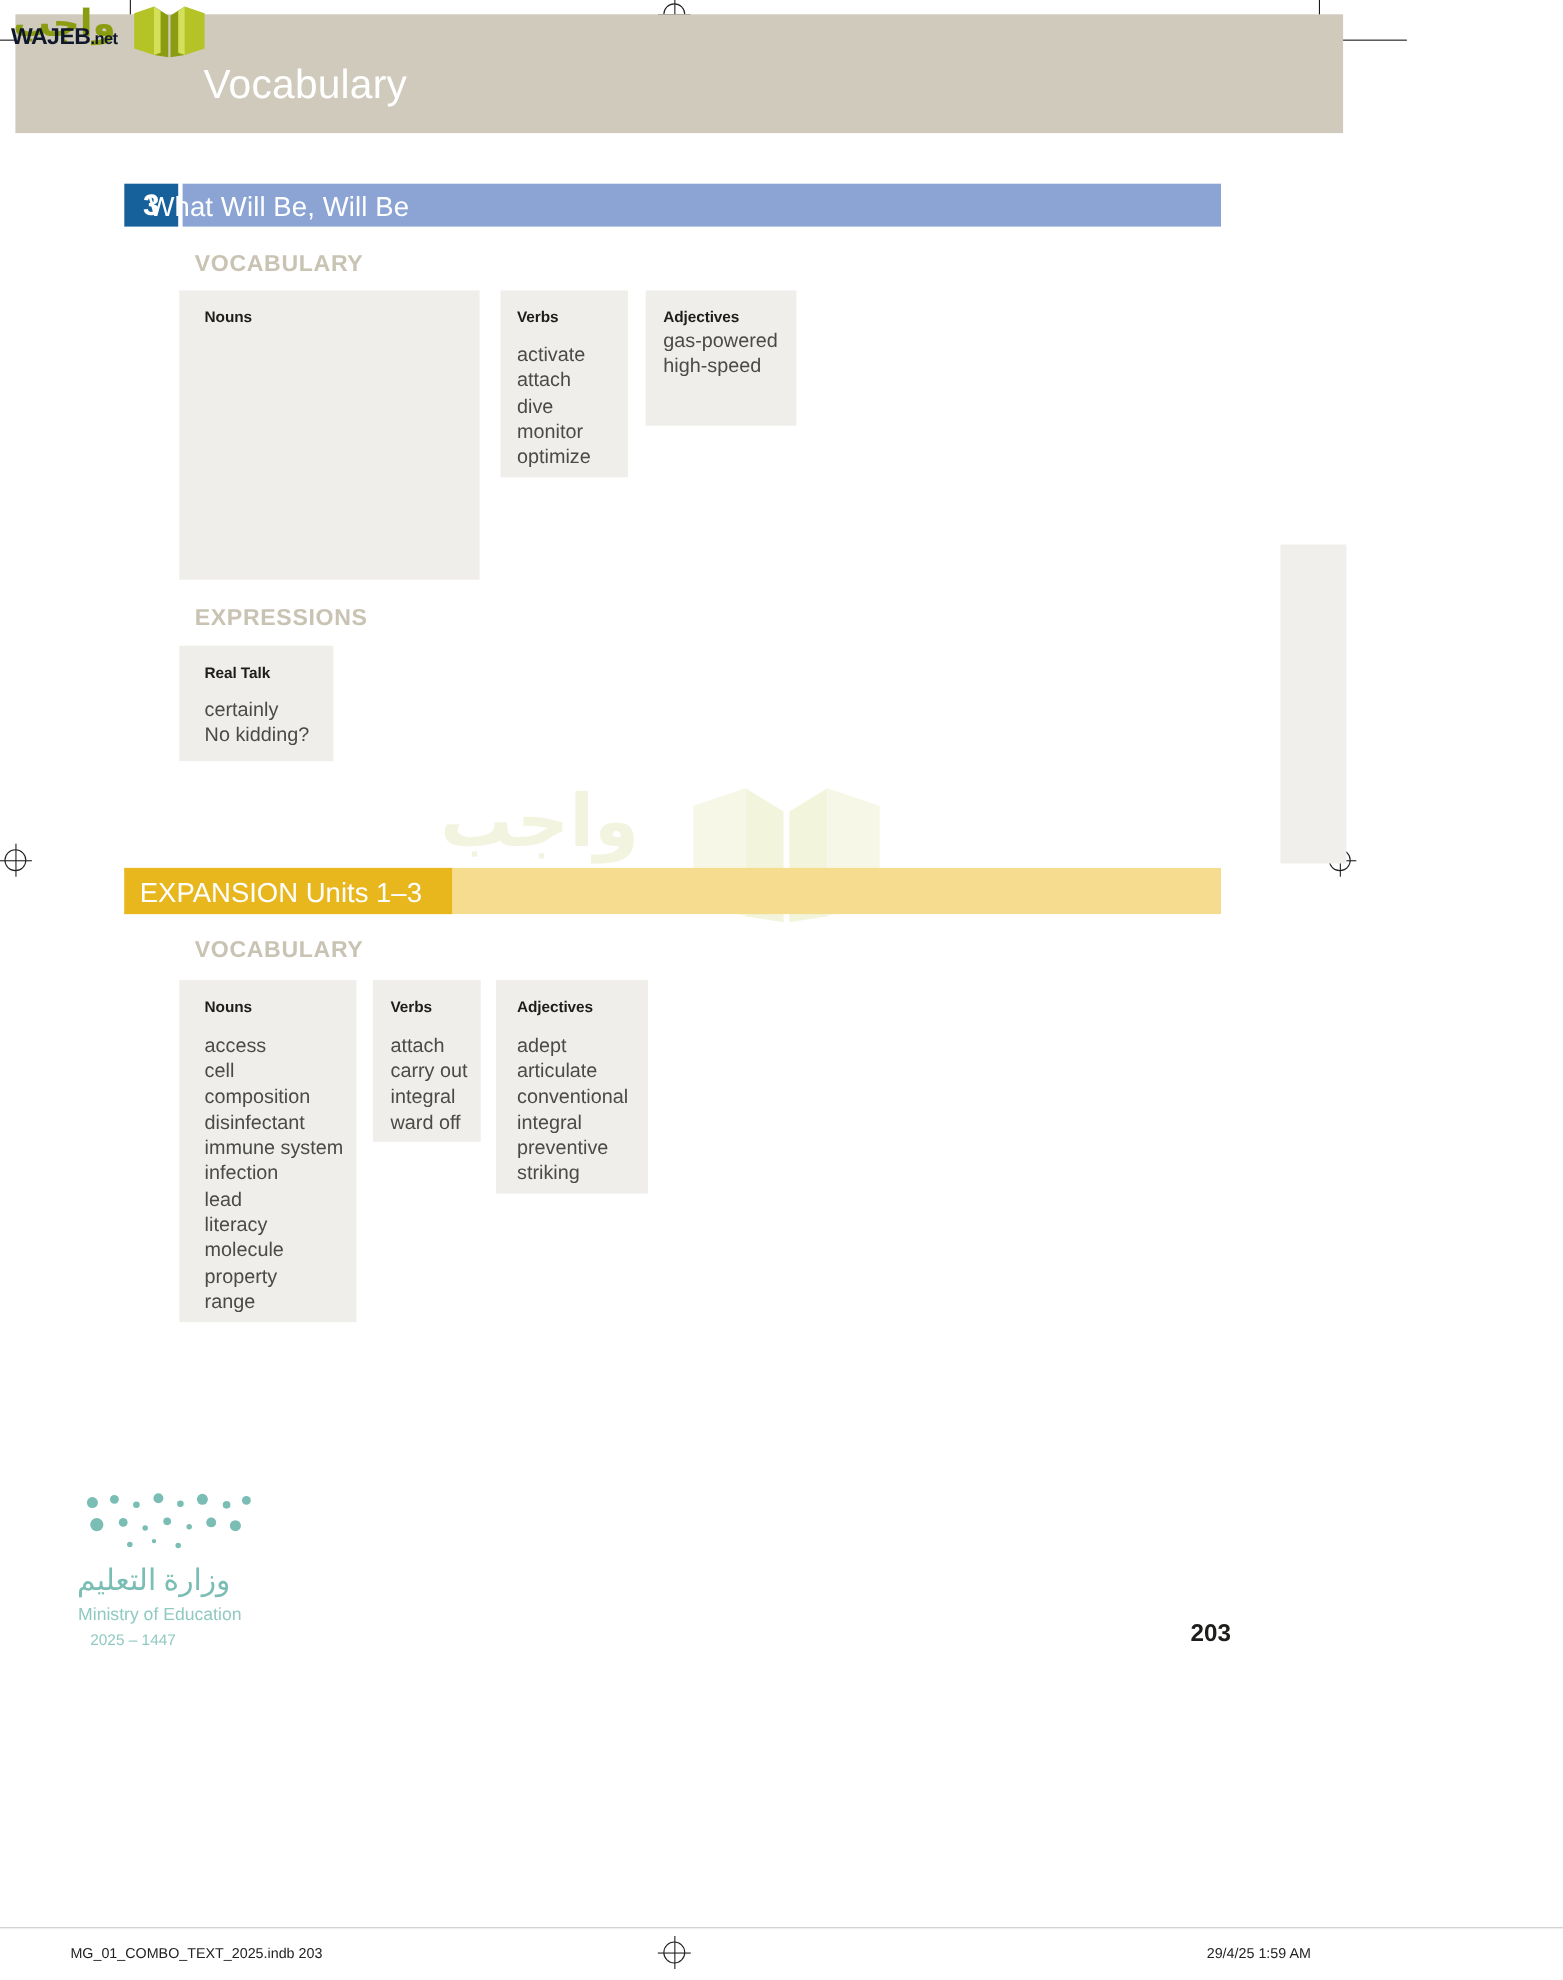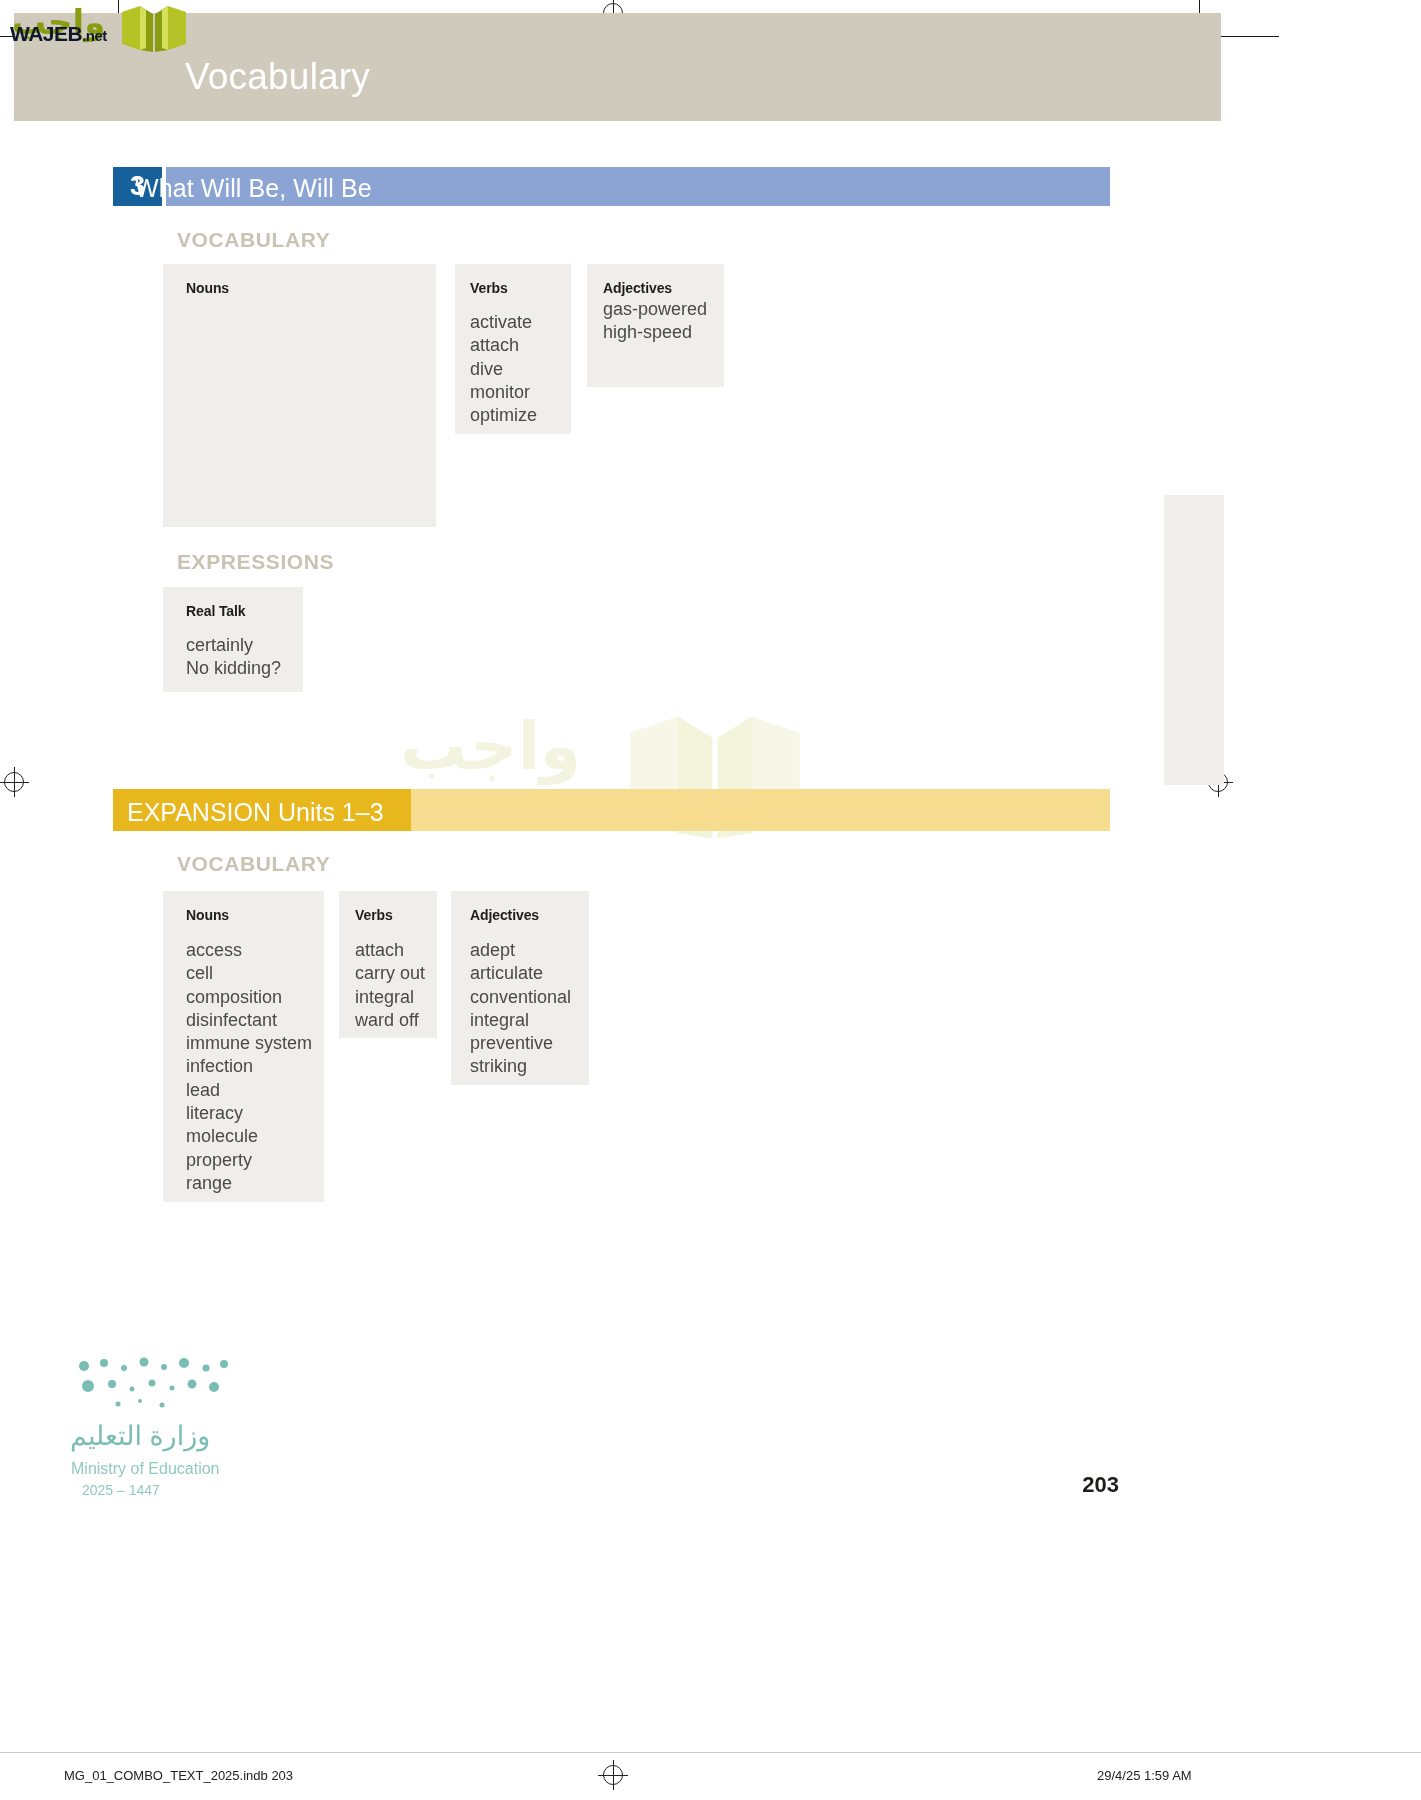--- a/index.html
+++ b/index.html
@@ -233,21 +233,21 @@
     left: 68px;
     top: 1360px;
     width: 230px;
     height: 140px;
   }
   .moe-ar {
     position: absolute;
     left: 2px; top: 60px;
     font-size: 27px;
     color: #79bdb4;
-    font-family: Liberation Sans, sans-serif;
+    font-family: Liberation Serif, serif;
     direction: rtl;
     letter-spacing: 1px;
   }
   .moe-en {
     position: absolute;
     left: 3px; top: 100px;
     font-size: 16px;
     color: #8fc9c1;
   }
   .moe-year {

